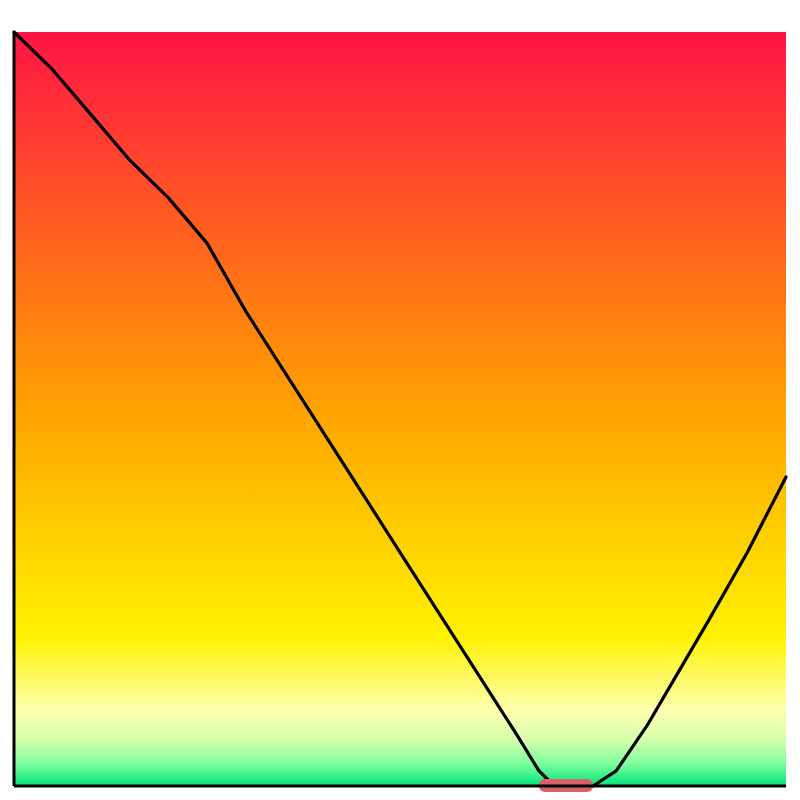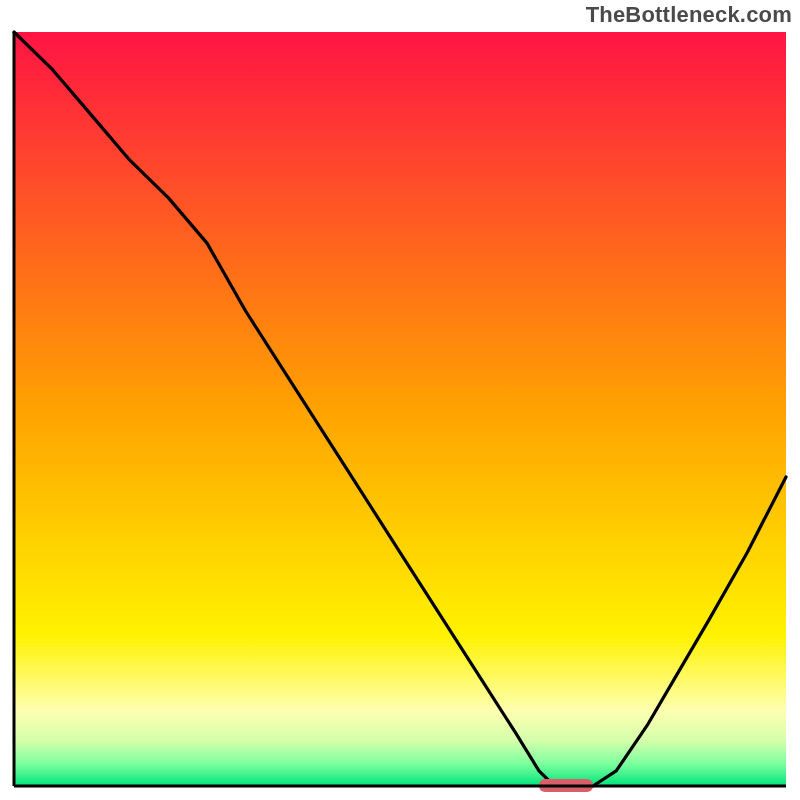--- a/index.html
+++ b/index.html
@@ -26,21 +26,20 @@
     font-family: Arial, sans-serif;
   }
   svg {
     display: block;
   }
 </style>
 </head>
 <body>
 
 <div class="wrap">
-  <div class="watermark">TheBottleneck.com</div>
   <svg id="chart-svg" width="800" height="800">
     <defs>
       <linearGradient id="bg-grad" x1="0" y1="0" x2="0" y2="1">
           <stop offset="0%" stop-color="#ff1444"></stop>
           <stop offset="50%" stop-color="#ffa200"></stop>
           <stop offset="80%" stop-color="#fff200"></stop>
           <stop offset="90%" stop-color="#feffb0"></stop>
           <stop offset="94%" stop-color="#d4ffab"></stop>
           <stop offset="97%" stop-color="#7eff9e"></stop>
           <stop offset="100%" stop-color="#00e47a"></stop>

